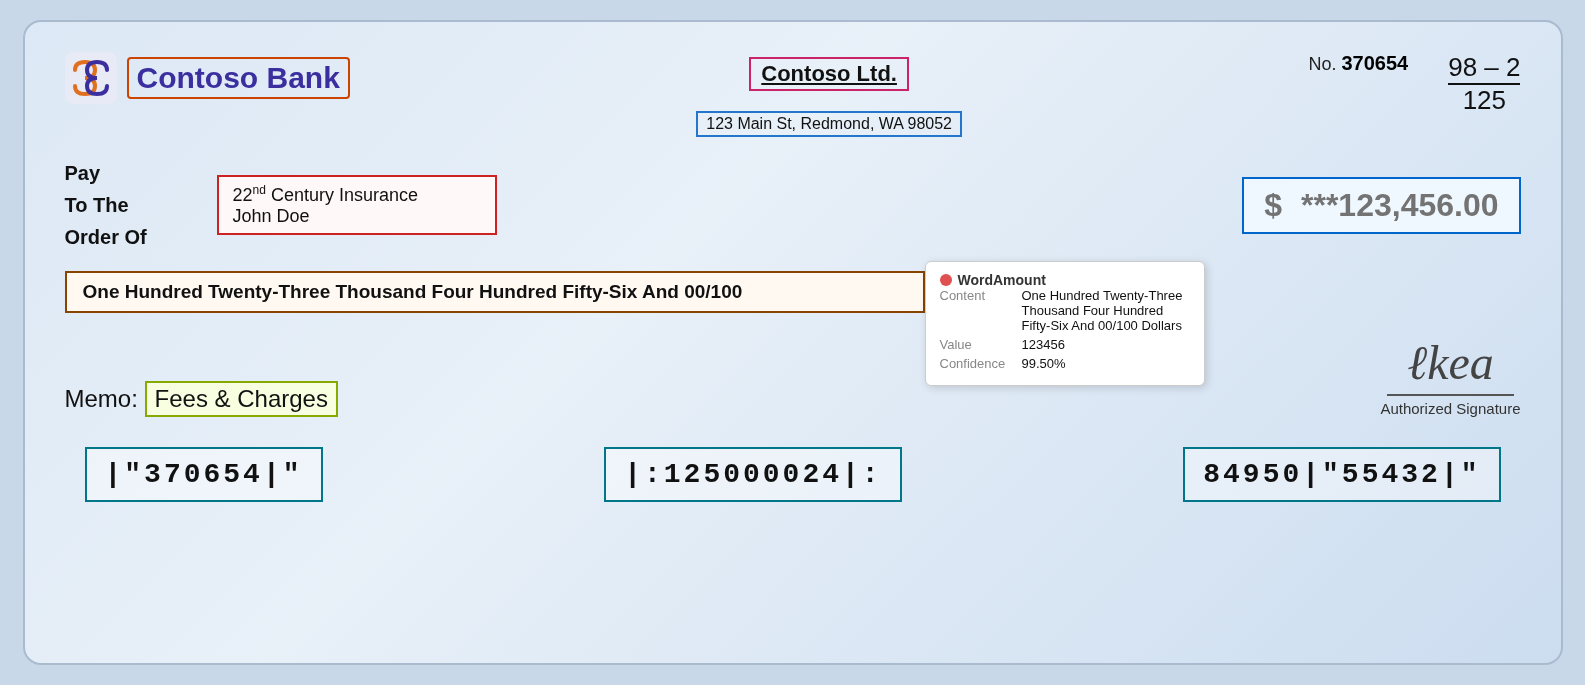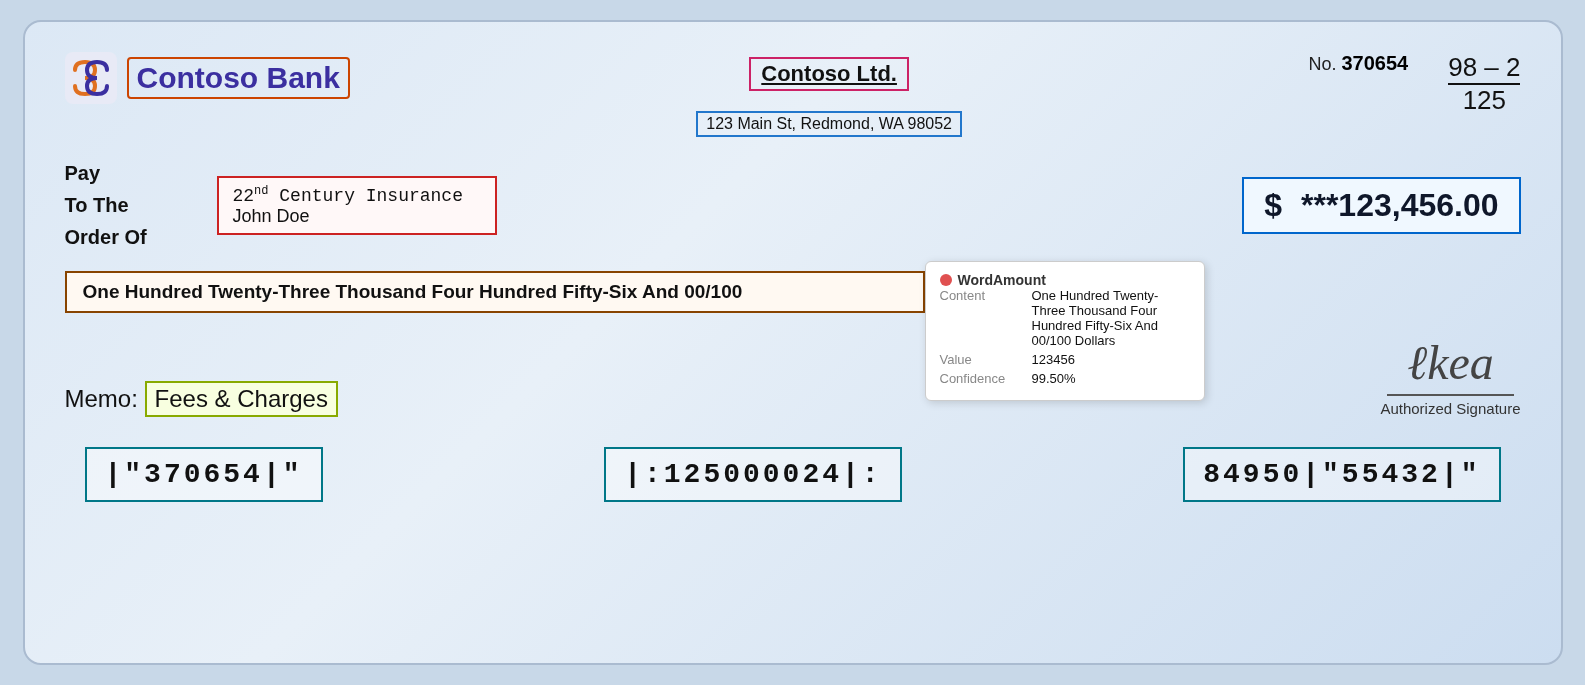--- a/index.html
+++ b/index.html
@@ -131,32 +131,31 @@
     .payee-box {
       border: 2px solid #cc2222;
       padding: 6px 14px;
       font-size: 18px;
       color: #111;
       min-width: 280px;
       background: #fff8f8;
     }
     .payee-box .payee-line1 {
       display: block;
-      font-family: Liberation Mono, monospace;
     }
     .payee-box .payee-line2 {
       display: block;
     }
     .amount-box {
       margin-left: auto;
       border: 2px solid #0066cc;
       padding: 8px 20px;
       font-size: 32px;
       font-weight: bold;
-      color: #0f172a;
+      color: #737373;
       background: #f0f8ff;
       white-space: nowrap;
     }
     .amount-dollar {
       font-size: 32px;
       font-weight: bold;
       margin-right: 10px;
     }
 
     
@@ -206,21 +205,21 @@
     }
     .tooltip-dot {
       width: 12px;
       height: 12px;
       background: #e05050;
       border-radius: 50%;
       display: inline-block;
     }
     .tooltip-row {
       display: flex;
-      gap: 12px;
+      gap: 2px;
       margin-bottom: 4px;
     }
     .tooltip-key {
       color: #888;
       min-width: 80px;
       font-size: 13px;
     }
     .tooltip-val {
       color: #111;
       font-size: 13px;

